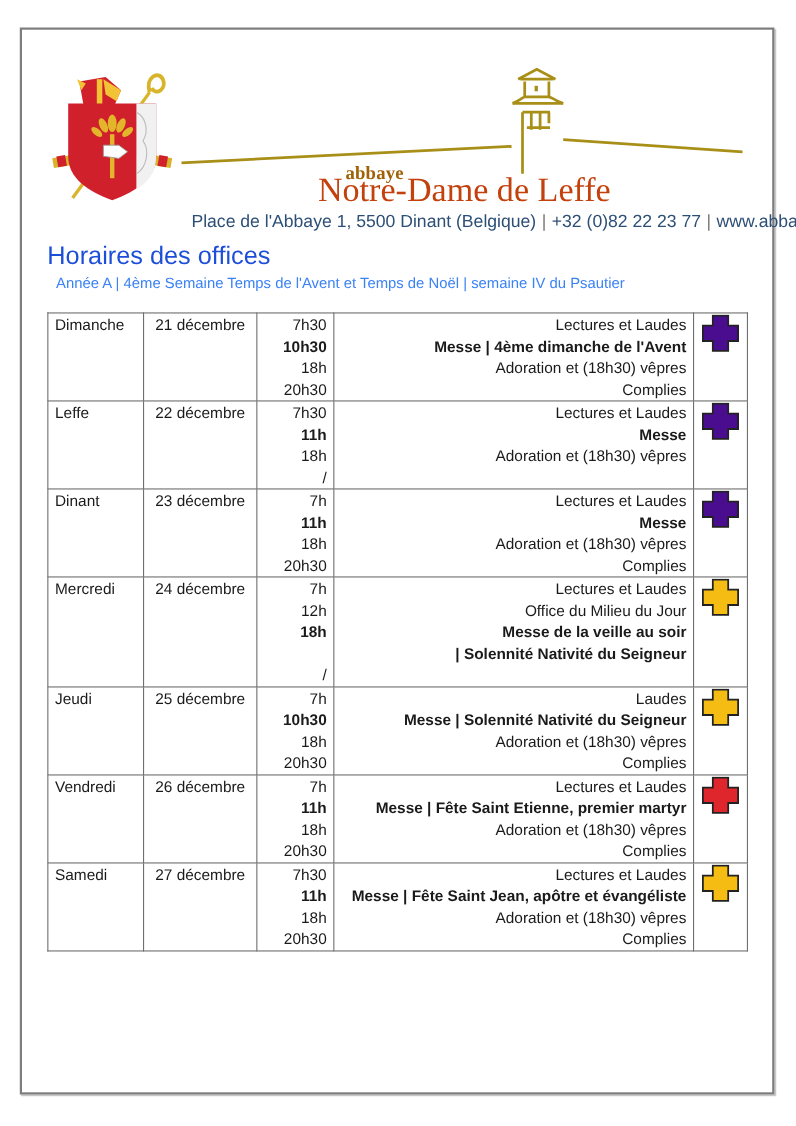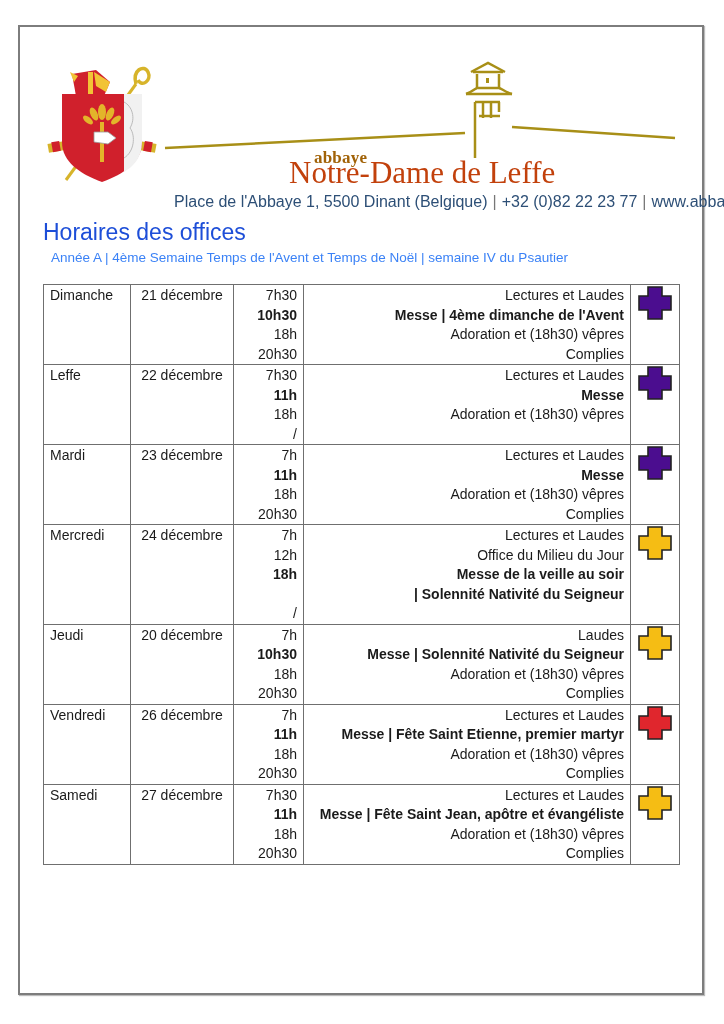--- a/index.html
+++ b/index.html
@@ -121,21 +121,21 @@
           <span class="line">Lectures et Laudes</span>
           <span class="line bold">Messe</span>
           <span class="line">Adoration et (18h30) vêpres</span>
           <span class="line"></span>
         </td>
         <td class="color"><svg class="cross" viewBox="0 0 34 34">
             <path d="M10 1 H24 V10 H33 V24 H24 V33 H10 V24 H1 V10 H10 Z" fill="#4b0d8f" stroke="#222" stroke-width="1.6"></path>
           </svg></td>
       </tr>
       <tr>
-        <td class="day">Mardi</td>
+        <td class="day">Dinant</td>
         <td class="date">23 décembre</td>
         <td class="time">
           <span class="line">7h</span>
           <span class="line bold">11h</span>
           <span class="line">18h</span>
           <span class="line">20h30</span>
         </td>
         <td class="office">
           <span class="line">Lectures et Laudes</span>
           <span class="line bold">Messe</span>
@@ -162,21 +162,21 @@
           <span class="line bold">Messe de la veille au soir</span>
           <span class="line bold">| Solennité Nativité du Seigneur</span>
           <span class="line"></span>
         </td>
         <td class="color"><svg class="cross" viewBox="0 0 34 34">
             <path d="M10 1 H24 V10 H33 V24 H24 V33 H10 V24 H1 V10 H10 Z" fill="#f5bd14" stroke="#222" stroke-width="1.6"></path>
           </svg></td>
       </tr>
       <tr>
         <td class="day">Jeudi</td>
-        <td class="date">20 décembre</td>
+        <td class="date">25 décembre</td>
         <td class="time">
           <span class="line">7h</span>
           <span class="line bold">10h30</span>
           <span class="line">18h</span>
           <span class="line">20h30</span>
         </td>
         <td class="office">
           <span class="line">Laudes</span>
           <span class="line bold">Messe | Solennité Nativité du Seigneur</span>
           <span class="line">Adoration et (18h30) vêpres</span>

